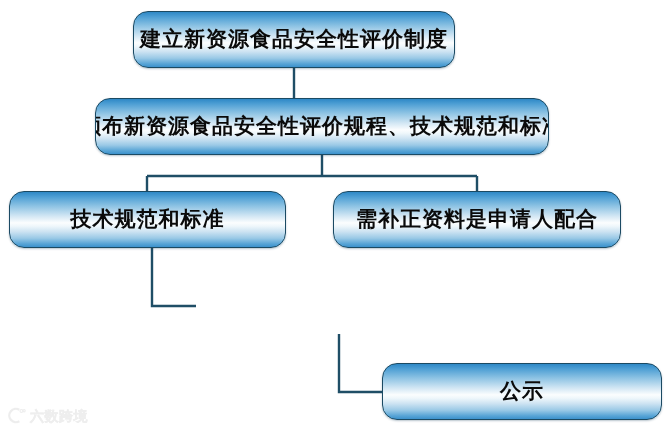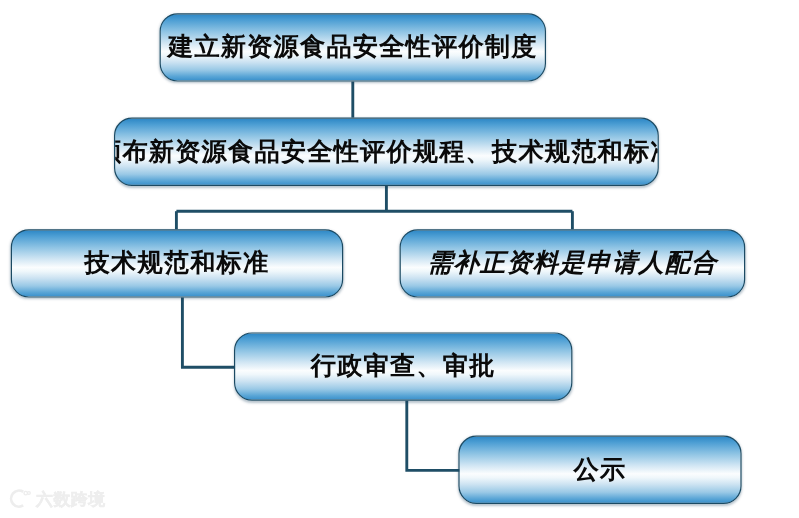--- a/index.html
+++ b/index.html
@@ -55,23 +55,23 @@
     font-weight: 700;
     letter-spacing: 1px;
     line-height: 1;
     white-space: nowrap;
     text-align: left;
   }
   
   #node-1 { left: 133px; top: 11px;  width: 322px; height: 57px; }
   #node-2 { left: 95px;  top: 98px;  width: 454px; height: 57px; }
   #node-3 { left: 9px;   top: 191px; width: 277px; height: 57px; }
-  #node-4 { left: 333px; top: 191px; width: 288px; height: 57px; font-style: italic; }
+  #node-4 { left: 333px; top: 191px; width: 288px; height: 57px; }
   #node-5 { left: 195px; top: 277px; width: 282px; height: 57px; }
-  #node-6 { left: 382px; top: 363px; width: 236px; height: 57px; font-family: Liberation Serif, serif; }
+  #node-6 { left: 382px; top: 363px; width: 280px; height: 57px; font-family: Liberation Serif, serif; }
 
   
   #watermark {
     position: absolute;
     left: 7px;
     bottom: 7px;
     display: flex;
     align-items: center;
     gap: 4px;
     opacity: 0.30;
@@ -122,23 +122,20 @@
   </div>
 
   <div class="node" id="node-3">
     <span class="node-label">技术规范和标准</span>
   </div>
 
   <div class="node" id="node-4">
     <span class="node-label">需补正资料是申请人配合</span>
   </div>
 
-  <div class="node" id="node-5">
-    <span class="node-label">行政审查、审批</span>
-  </div>
 
   <div class="node" id="node-6">
     <span class="node-label">公示</span>
   </div>
 
   <div id="watermark">
     <span class="wm-mark">
       <svg viewBox="0 0 20 20" width="19" height="19" aria-hidden="true">
         <path d="M13 4 A7 7 0 1 0 13 16" fill="none" stroke="#c4c4c4" stroke-width="2.4"></path>
         <circle cx="15.2" cy="5.2" r="1.5" fill="none" stroke="#c4c4c4" stroke-width="1.2"></circle>

